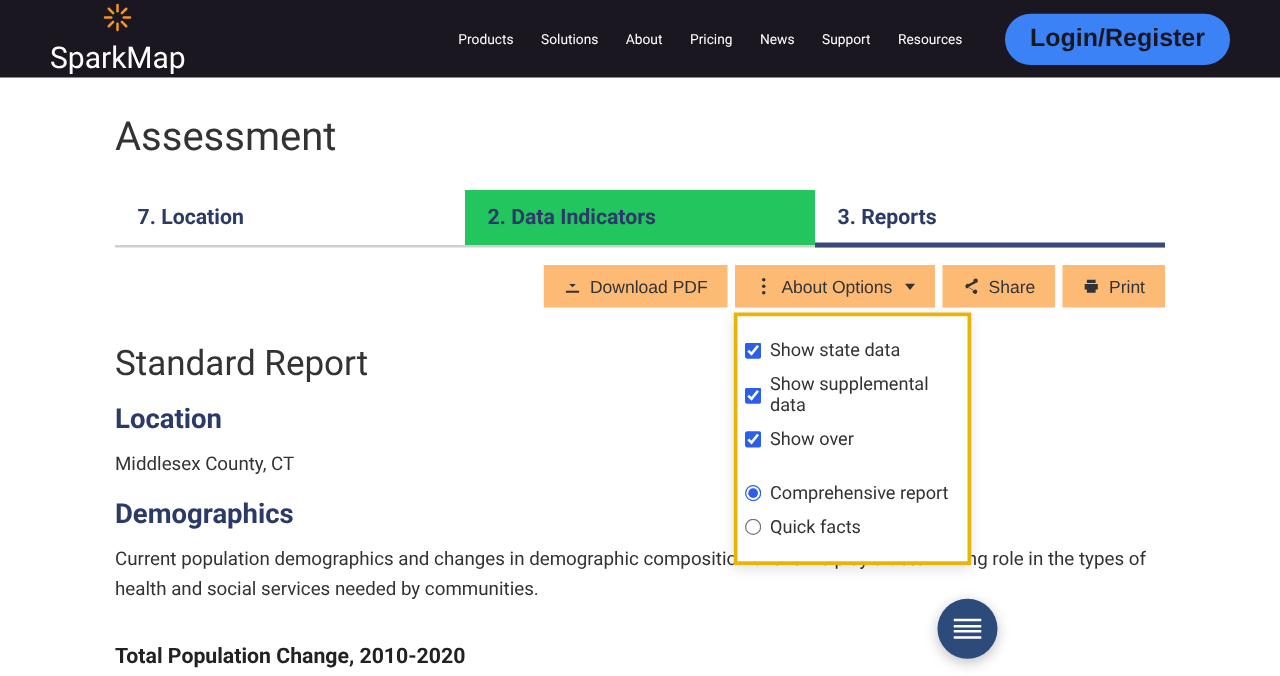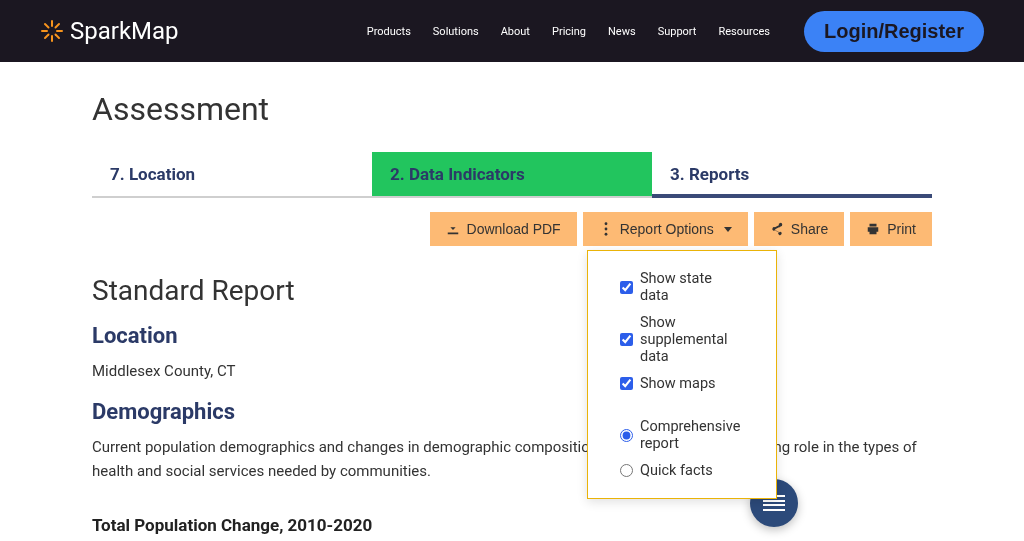--- a/index.html
+++ b/index.html
@@ -1,38 +1,38 @@
 <!DOCTYPE html>
 <html><head>
 <meta charset="utf-8">
 <style>
 * { margin: 0; padding: 0; box-sizing: border-box; }
 body { font-family: -apple-system, BlinkMacSystemFont, "Segoe UI", Roboto, sans-serif; background: #fff; color: #333; width: 1024px; height: 541px; overflow: hidden; position: relative; }
 
 .topbar { background: #1b1721; height: 62px; display: flex; align-items: center; padding: 0 40px; }
-.logo { display: flex; align-items: center; gap: 6px; color: #fff; font-size: 24px; font-weight: 400; }
+.logo { display: flex; align-items: center; gap: 6px; color: #fff; font-size: 24px; font-weight: 400; flex-direction: column; }
 .logo-mark { width: 24px; height: 24px; }
 .nav { margin-left: auto; display: flex; align-items: center; gap: 22px; }
 .nav-item { color: #fff; font-size: 11px; cursor: pointer; }
 .login-btn { background: #3b82f6; color: #1b1721; padding: 9px 20px; border-radius: 22px; font-weight: 700; border: none; cursor: pointer; font-size: 20px; margin-left: 12px; }
 
 .container { padding: 28px 92px 0 92px; }
 .page-title { font-size: 32px; font-weight: 400; color: #333; margin-bottom: 24px; }
 
 .steps { display: flex; border-bottom: 2px solid #cfcfcf; position: relative; }
 .step { flex: 1; padding: 12px 18px; font-size: 17px; font-weight: 700; color: #2b3a67; }
 .step.active { background: #22c55e; }
 .steps-underline { position: absolute; bottom: -2px; left: 66.666%; width: 33.333%; height: 4px; background: #3a4a78; }
 
 .actions-bar { display: flex; justify-content: flex-end; gap: 6px; margin-top: 14px; position: relative; }
 .action-btn { background: #fdba74; border: none; padding: 9px 16px; font-size: 14px; color: #333; cursor: pointer; display: flex; align-items: center; gap: 7px; }
 .action-btn svg { width: 14px; height: 14px; fill: currentColor; }
 .caret-down { width: 0; height: 0; border-left: 4px solid transparent; border-right: 4px solid transparent; border-top: 5px solid #333; display: inline-block; margin-left: 3px; }
 
-.dropdown { position: absolute; top: 38px; right: 155px; background: #fff; border: 1px solid #eab308; box-shadow: 0 3px 10px rgba(0,0,0,0.12); padding: 14px 32px; width: 190px; z-index: 10; }
+.dropdown { position: absolute; top: 38px; right: 155px; background: #fff; border: 3px solid #eab308; box-shadow: 0 3px 10px rgba(0,0,0,0.12); padding: 14px 6px; width: 190px; z-index: 10; }
 .dropdown-row { display: flex; align-items: center; gap: 7px; padding: 5px 0; font-size: 14.5px; color: #333; cursor: pointer; }
 .dropdown-divider { height: 16px; }
 .dropdown input[type="checkbox"], .dropdown input[type="radio"] { accent-color: #2c5eea; cursor: pointer; }
 
 .report-body { margin-top: 28px; }
 .report-title { font-size: 28px; font-weight: 400; color: #333; margin-bottom: 2px; }
 .section-h2 { font-size: 22px; font-weight: 700; color: #2b3a67; margin-bottom: 12px; margin-top: 16px; }
 .section-text { font-size: 15px; color: #333; line-height: 1.55; }
 .sub-h3 { font-size: 17px; font-weight: 700; color: #222; margin-top: 32px; margin-bottom: 14px; }
 
@@ -89,21 +89,21 @@
           <path d="M8 1v8M5 6l3 3 3-3M2 12h12v2H2z"></path>
         </svg>
       <span>Download PDF</span>
     </button>
     <button class="action-btn">
       <svg viewBox="0 0 4 16">
           <circle cx="2" cy="2" r="1.6"></circle>
           <circle cx="2" cy="8" r="1.6"></circle>
           <circle cx="2" cy="14" r="1.6"></circle>
         </svg>
-      <span>Report Options</span>
+      <span>About Options</span>
       <span class="caret-down"></span>
     </button>
     <button class="action-btn">
       <svg viewBox="0 0 16 16">
           <path d="M12 5a2 2 0 10-1.9-1.4L5.7 6A2 2 0 104 10a2 2 0 001.7-1l4.4 2.4A2 2 0 1012 11a2 2 0 00-1.7 1L5.9 9.6a2 2 0 000-1.2l4.4-2.4A2 2 0 0012 5z"></path>
         </svg>
       <span>Share</span>
     </button>
     <button class="action-btn">
       <svg viewBox="0 0 16 16">
@@ -116,21 +116,21 @@
       <label class="dropdown-row">
         <input type="checkbox" checked="" style="">
         <span>Show state data</span>
       </label>
       <label class="dropdown-row">
         <input type="checkbox" checked="" style="">
         <span>Show supplemental data</span>
       </label>
       <label class="dropdown-row">
         <input type="checkbox" checked="" style="">
-        <span>Show maps</span>
+        <span>Show over</span>
       </label>
       <div class="dropdown-divider"></div>
       <label class="dropdown-row">
         <input type="radio" name="rtype" checked="" style="">
         <span>Comprehensive report</span>
       </label>
       <label class="dropdown-row">
         <input type="radio" name="rtype" style="">
         <span>Quick facts</span>
       </label>

